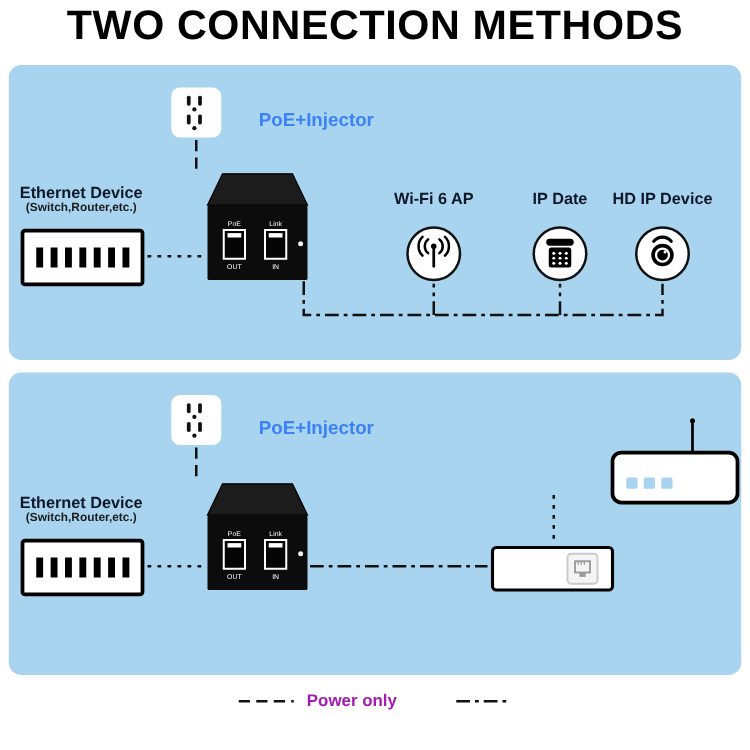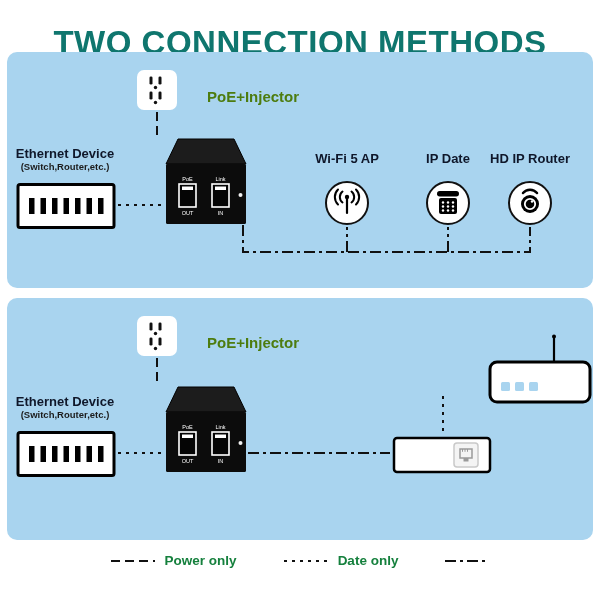--- a/index.html
+++ b/index.html
@@ -2,48 +2,48 @@
 <html><head>
 <meta charset="utf-8">
 <style>
   html,body { margin:0; padding:0; background:#ffffff; }
   .canvas {
     position:relative; width:600px; height:600px; background:#ffffff;
     font-family:"Liberation Sans", sans-serif; overflow:hidden;
   }
   .page-title {
     position:absolute; top:1px; left:0; width:100%; text-align:center;
-    font-size:33px; font-weight:800; letter-spacing:.5px; color:#0f766e;margin-top:23px;
+    font-size:33px; font-weight:800; letter-spacing:.5px; color:#000000;
   }
   .panel { position:absolute; left:7px; width:586px; background:#a9d4ef; border-radius:10px; }
   #panel1 { top:52px; height:236px; }
   #panel2 { top:298px; height:242px; }
   .abs { position:absolute; }
   .lbl { position:absolute; font-size:13px; font-weight:bold; color:#0f172a; text-align:center; }
-  .heading { position:absolute; font-size:15px; font-weight:bold; color:#4d7c0f; }
+  .heading { position:absolute; font-size:15px; font-weight:bold; color:#3b82f6; }
   .sub { position:absolute; font-size:9.5px; font-weight:bold; color:#1c1c1c; text-align:center; }
   .or { position:absolute; font-size:13px; font-weight:normal; color:#222; text-align:center;margin-left:36px; }
   .outlet {
     position:absolute; width:40px; height:40px; background:#fff; border-radius:7px;
     display:flex; align-items:center; justify-content:center;
   }
   .circle-icon {
     position:absolute; width:44px; height:44px; background:#fff; border:2.5px solid #111;
     border-radius:50%; box-sizing:border-box; display:flex; align-items:center; justify-content:center;
   }
   svg.lines { position:absolute; left:0; top:0; width:600px; height:600px; pointer-events:none; }
   .line-power { stroke:#111; stroke-width:2; fill:none; stroke-dasharray:9 5; }
   .line-data  { stroke:#111; stroke-width:2; fill:none; stroke-dasharray:3 5; }
   .line-both  { stroke:#111; stroke-width:2; fill:none; stroke-dasharray:11 4 3 4; }
   .legend {
     position:absolute; top:553px; left:0; width:100%;
     display:flex; justify-content:center; align-items:center; gap:46px;
   }
   .legend-item { display:flex; align-items:center; gap:9px; }
-  .legend-label { font-size:13.5px; font-weight:bold; color:#15803d; }
+  .legend-label { font-size:13.5px; font-weight:bold; color:#a21caf; }
   svg text { font-family:"Liberation Sans", sans-serif; }
 </style>
 </head>
 <body>
 
 <div class="canvas">
 
   <div class="page-title">TWO CONNECTION METHODS</div>
 
   <div class="panel" id="panel1"></div>
@@ -102,21 +102,21 @@
       <rect x="62" y="50" width="17" height="23" fill="#050505" stroke="#fff" stroke-width="1.6"></rect>
       <rect x="65" y="52.5" width="11" height="3.5" fill="#fff"></rect>
     </g>
     <text x="37.5" y="47" font-size="5.5" fill="#fff" text-anchor="middle">PoE</text>
     <text x="70.5" y="47" font-size="5.5" fill="#fff" text-anchor="middle">Link</text>
     <text x="37.5" y="81" font-size="5.5" fill="#fff" text-anchor="middle">OUT</text>
     <text x="70.5" y="81" font-size="5.5" fill="#fff" text-anchor="middle">IN</text>
     <circle cx="90.5" cy="61" r="2" fill="#f0f0f0"></circle>
   </svg>
 
-  <div class="lbl" style="left:298px; top:151px; width:98px;">Wi-Fi 5 AP</div>
+  <div class="lbl" style="left:298px; top:151px; width:98px;">Wi-Fi 6 AP</div>
   <div class="circle-icon" style="left:325px; top:181px;">
     <svg width="34" height="34" viewBox="0 0 34 34">
       <circle cx="17" cy="11" r="2.2" fill="#000"></circle>
       <line x1="17" y1="13" x2="17" y2="27" stroke="#000" stroke-width="2.2" stroke-linecap="round"></line>
       <path d="M12.5,5.5 A7,7 0 0 0 12.5,16.5" fill="none" stroke="#000" stroke-width="2" stroke-linecap="round"></path>
       <path d="M8,3.5 A10.5,10.5 0 0 0 8,18.5" fill="none" stroke="#000" stroke-width="2" stroke-linecap="round"></path>
       <path d="M21.5,5.5 A7,7 0 0 1 21.5,16.5" fill="none" stroke="#000" stroke-width="2" stroke-linecap="round"></path>
       <path d="M26,3.5 A10.5,10.5 0 0 1 26,18.5" fill="none" stroke="#000" stroke-width="2" stroke-linecap="round"></path>
     </svg>
   </div>
@@ -135,21 +135,21 @@
         <circle cx="17" cy="20.5" r="1.2" fill="#fff"></circle>
         <circle cx="22" cy="20.5" r="1.2" fill="#fff"></circle>
       <circle cx="12" cy="24.5" r="1.2" fill="#fff"></circle>
         <circle cx="17" cy="24.5" r="1.2" fill="#fff"></circle>
         <circle cx="22" cy="24.5" r="1.2" fill="#fff"></circle>
     </svg>
   </div>
 
   <div class="or" style="left:476px; top:195px; width:26px;">or</div>
 
-  <div class="lbl" style="left:477px; top:151px; width:106px;">HD IP Router</div>
+  <div class="lbl" style="left:477px; top:151px; width:106px;">HD IP Device</div>
   <div class="circle-icon" style="left:508px; top:181px;">
     <svg width="34" height="34" viewBox="0 0 34 34">
       <path d="M10,7 A9,9 0 0 1 24,7" fill="none" stroke="#000" stroke-width="2.5" stroke-linecap="round"></path>
       <circle cx="17" cy="18" r="9" fill="#000"></circle>
       <circle cx="17" cy="18" r="5.2" fill="none" stroke="#fff" stroke-width="1.8"></circle>
       <circle cx="19" cy="15.5" r="1.2" fill="#fff"></circle>
     </svg>
   </div>
 
   <div class="outlet" style="left:137px; top:316px;">
@@ -223,24 +223,18 @@
 
   <div class="legend">
     <div class="legend-item">
       <svg width="46" height="6">
         <line x1="1" y1="3" x2="45" y2="3" class="line-power"></line>
       </svg>
       <span class="legend-label">Power only</span>
     </div>
     <div class="legend-item">
       <svg width="46" height="6">
-        <line x1="1" y1="3" x2="45" y2="3" class="line-data"></line>
-      </svg>
-      <span class="legend-label">Date only</span>
-    </div>
-    <div class="legend-item">
-      <svg width="46" height="6">
         <line x1="1" y1="3" x2="45" y2="3" class="line-both"></line>
       </svg>
     </div>
   </div>
 
 </div>
 
 </body></html>

